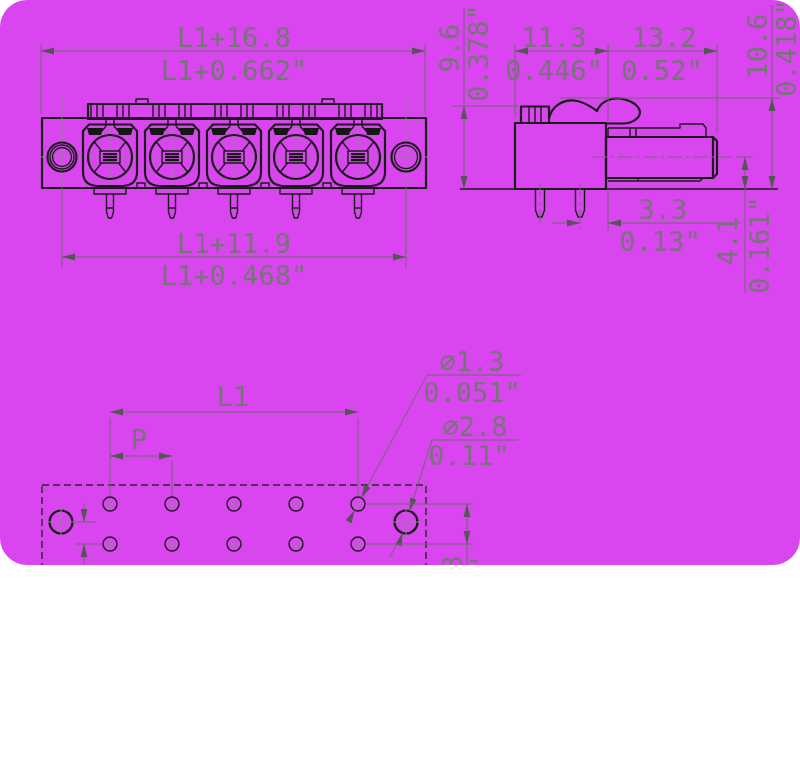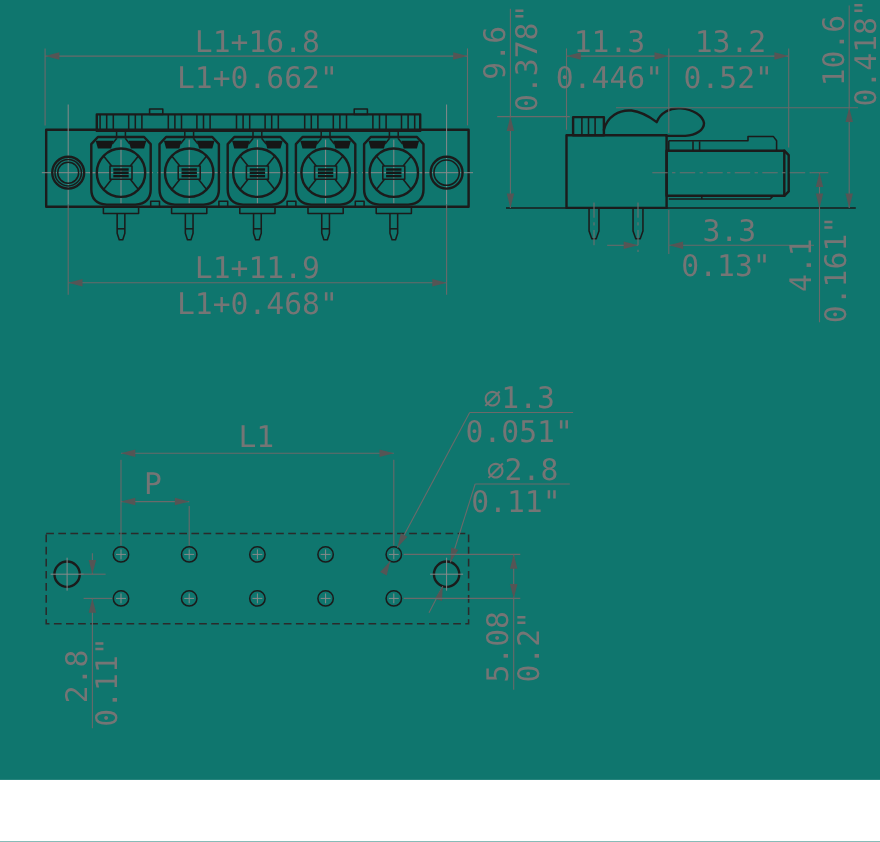--- a/index.html
+++ b/index.html
@@ -1,16 +1,16 @@
 <!DOCTYPE html>
 <html><head>
 <meta charset="utf-8">
 <style>
   html,body{margin:0;padding:0;background:#ffffff;}
-  .page{position:relative;width:800px;height:709px;background:#0f766e;overflow:hidden;}
+  .page{position:relative;width:800px;height:565px;background:#d946ef;overflow:hidden;border-radius:27px;}
   svg{display:block;}
   text{font-family:"DejaVu Sans Mono","DejaVu Sans",monospace;fill:#757575;font-size:27px;}
   .outline{stroke:#1b1b1b;fill:none;stroke-width:2.2;stroke-linejoin:round;stroke-linecap:round;}
   .outline-thin{stroke:#1b1b1b;fill:none;stroke-width:1.4;stroke-linejoin:round;}
   .dimline{stroke:#6a6a6a;fill:none;stroke-width:1;}
   .thincl{stroke:#8a8a8a;fill:none;stroke-width:0.9;}
   .cl{stroke:#6f6f6f;fill:none;stroke-width:1;stroke-dasharray:14 4 3 4;}
   .dashed{stroke:#2a2a2a;fill:none;stroke-width:1.4;stroke-dasharray:7 4;}
   .arrow{fill:#555;stroke:none;}
   .darkfill{fill:#161616;stroke:none;}

